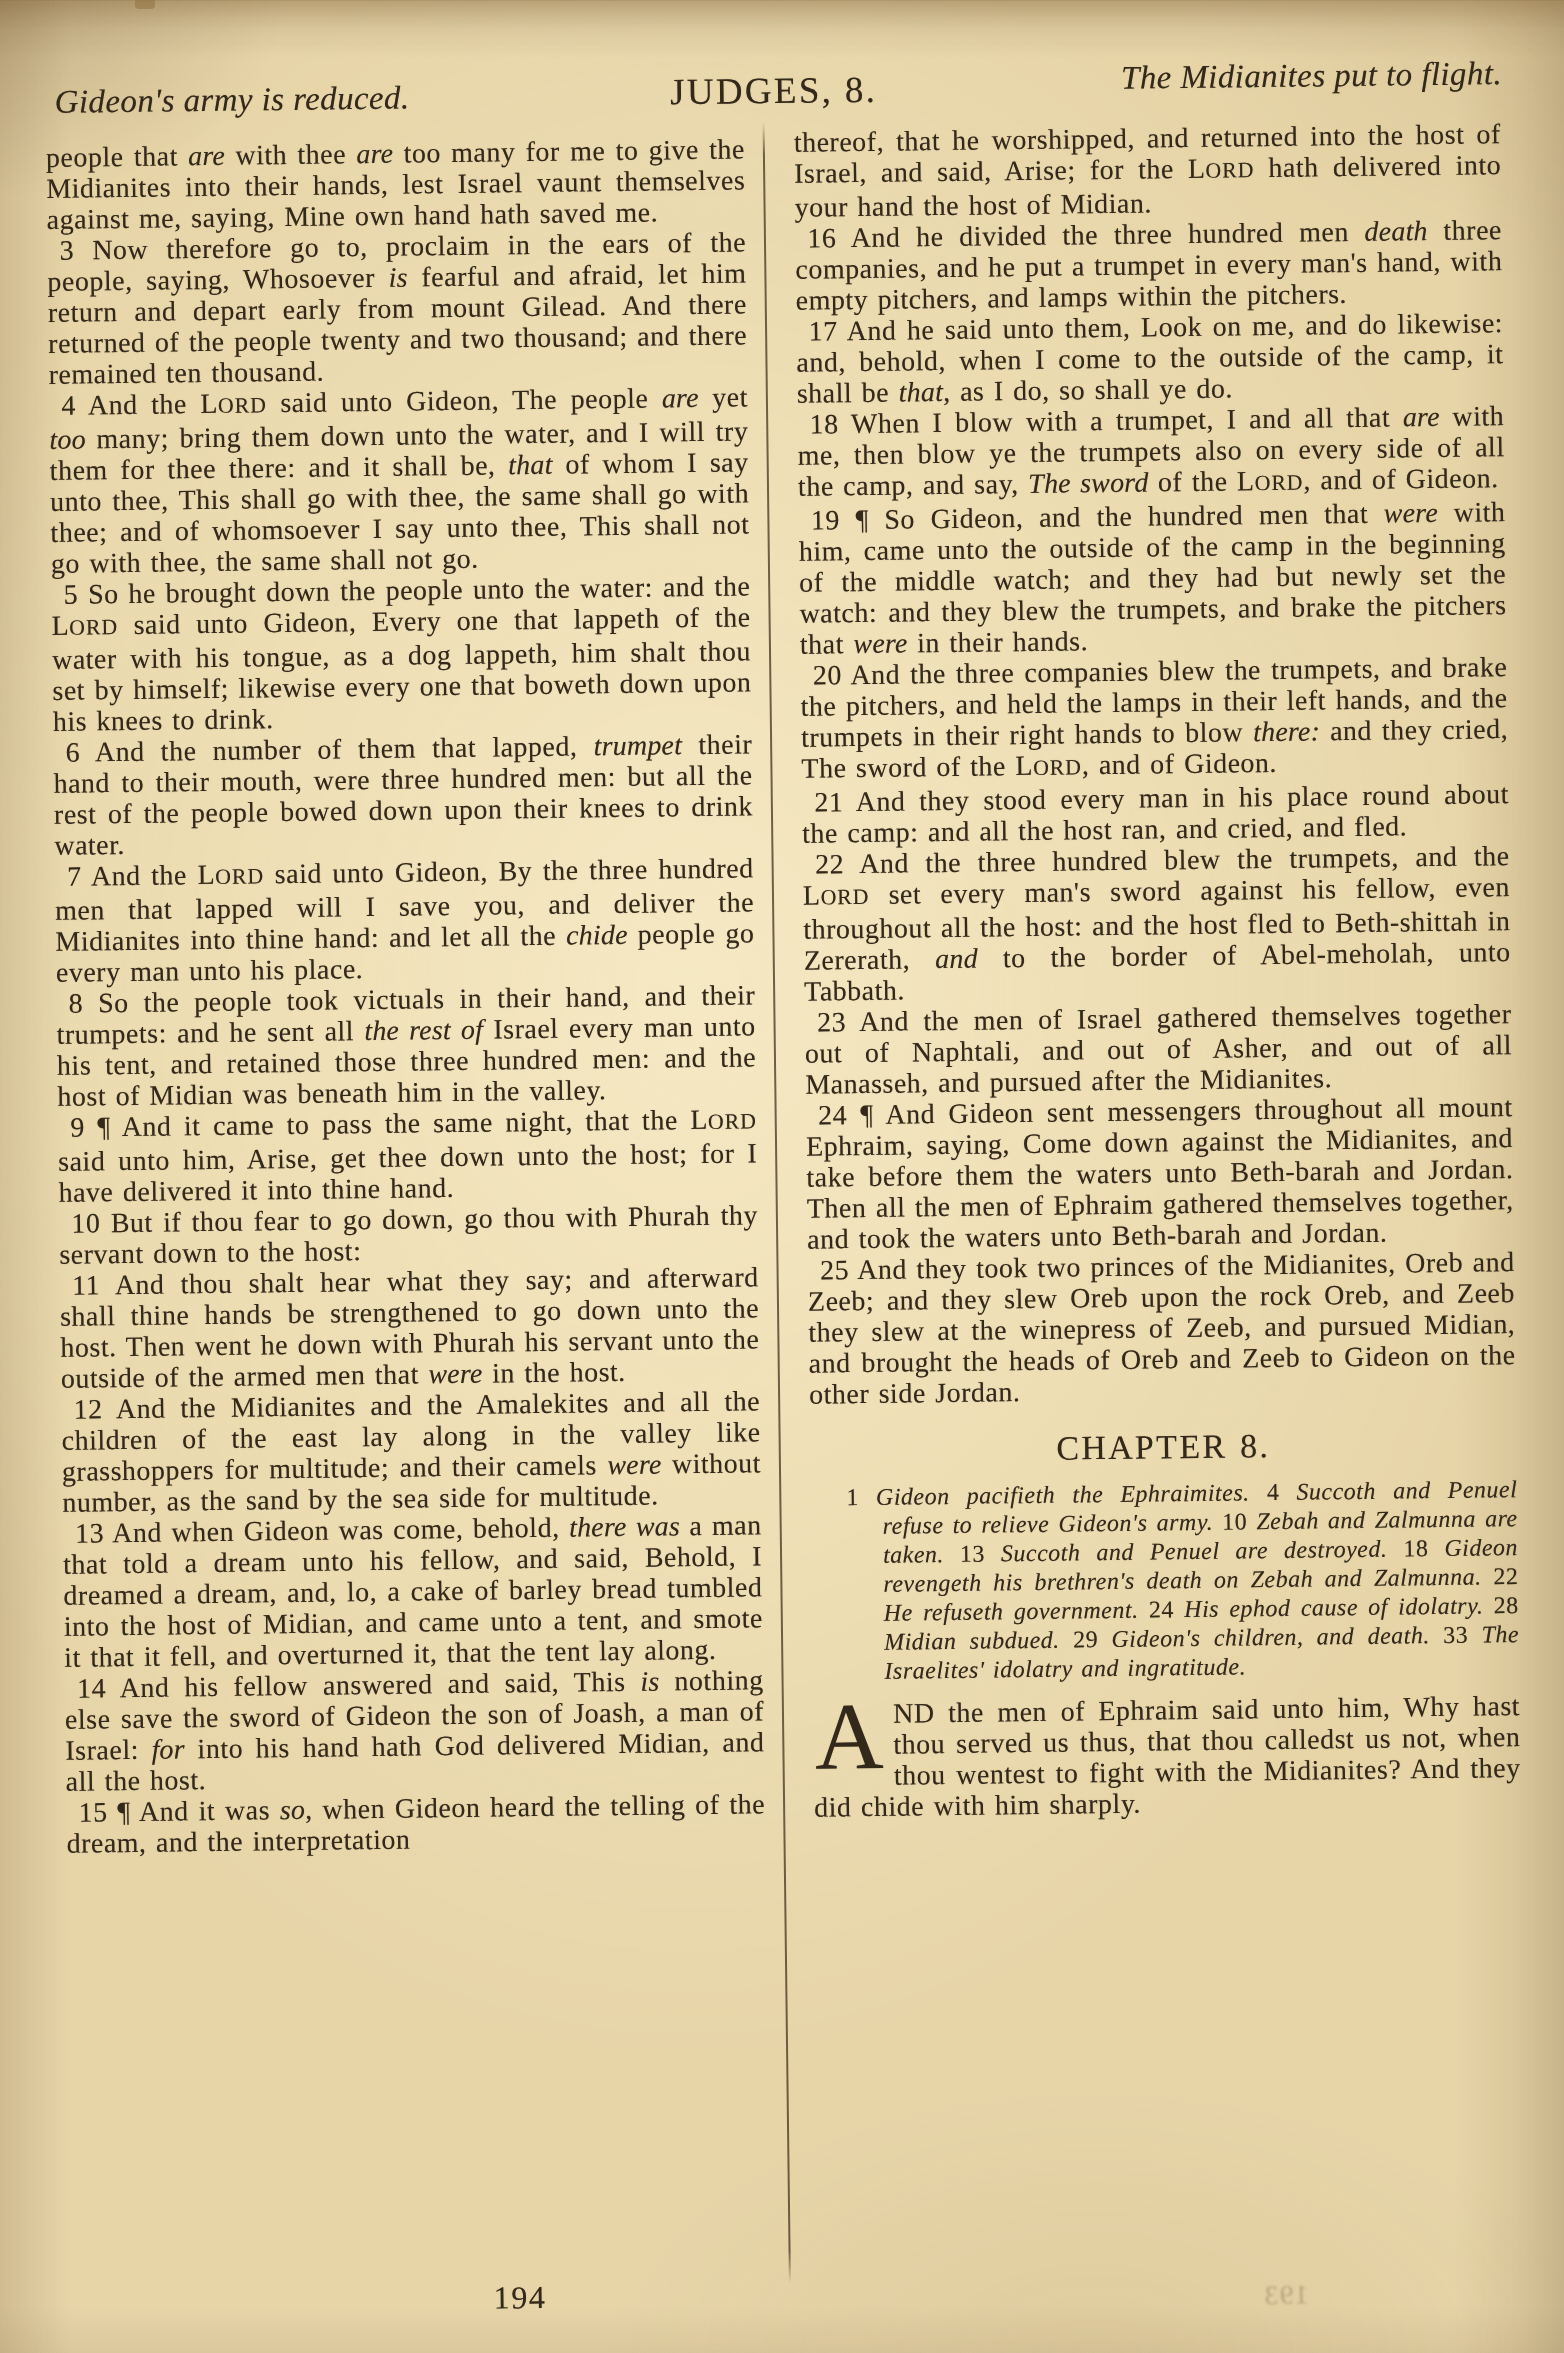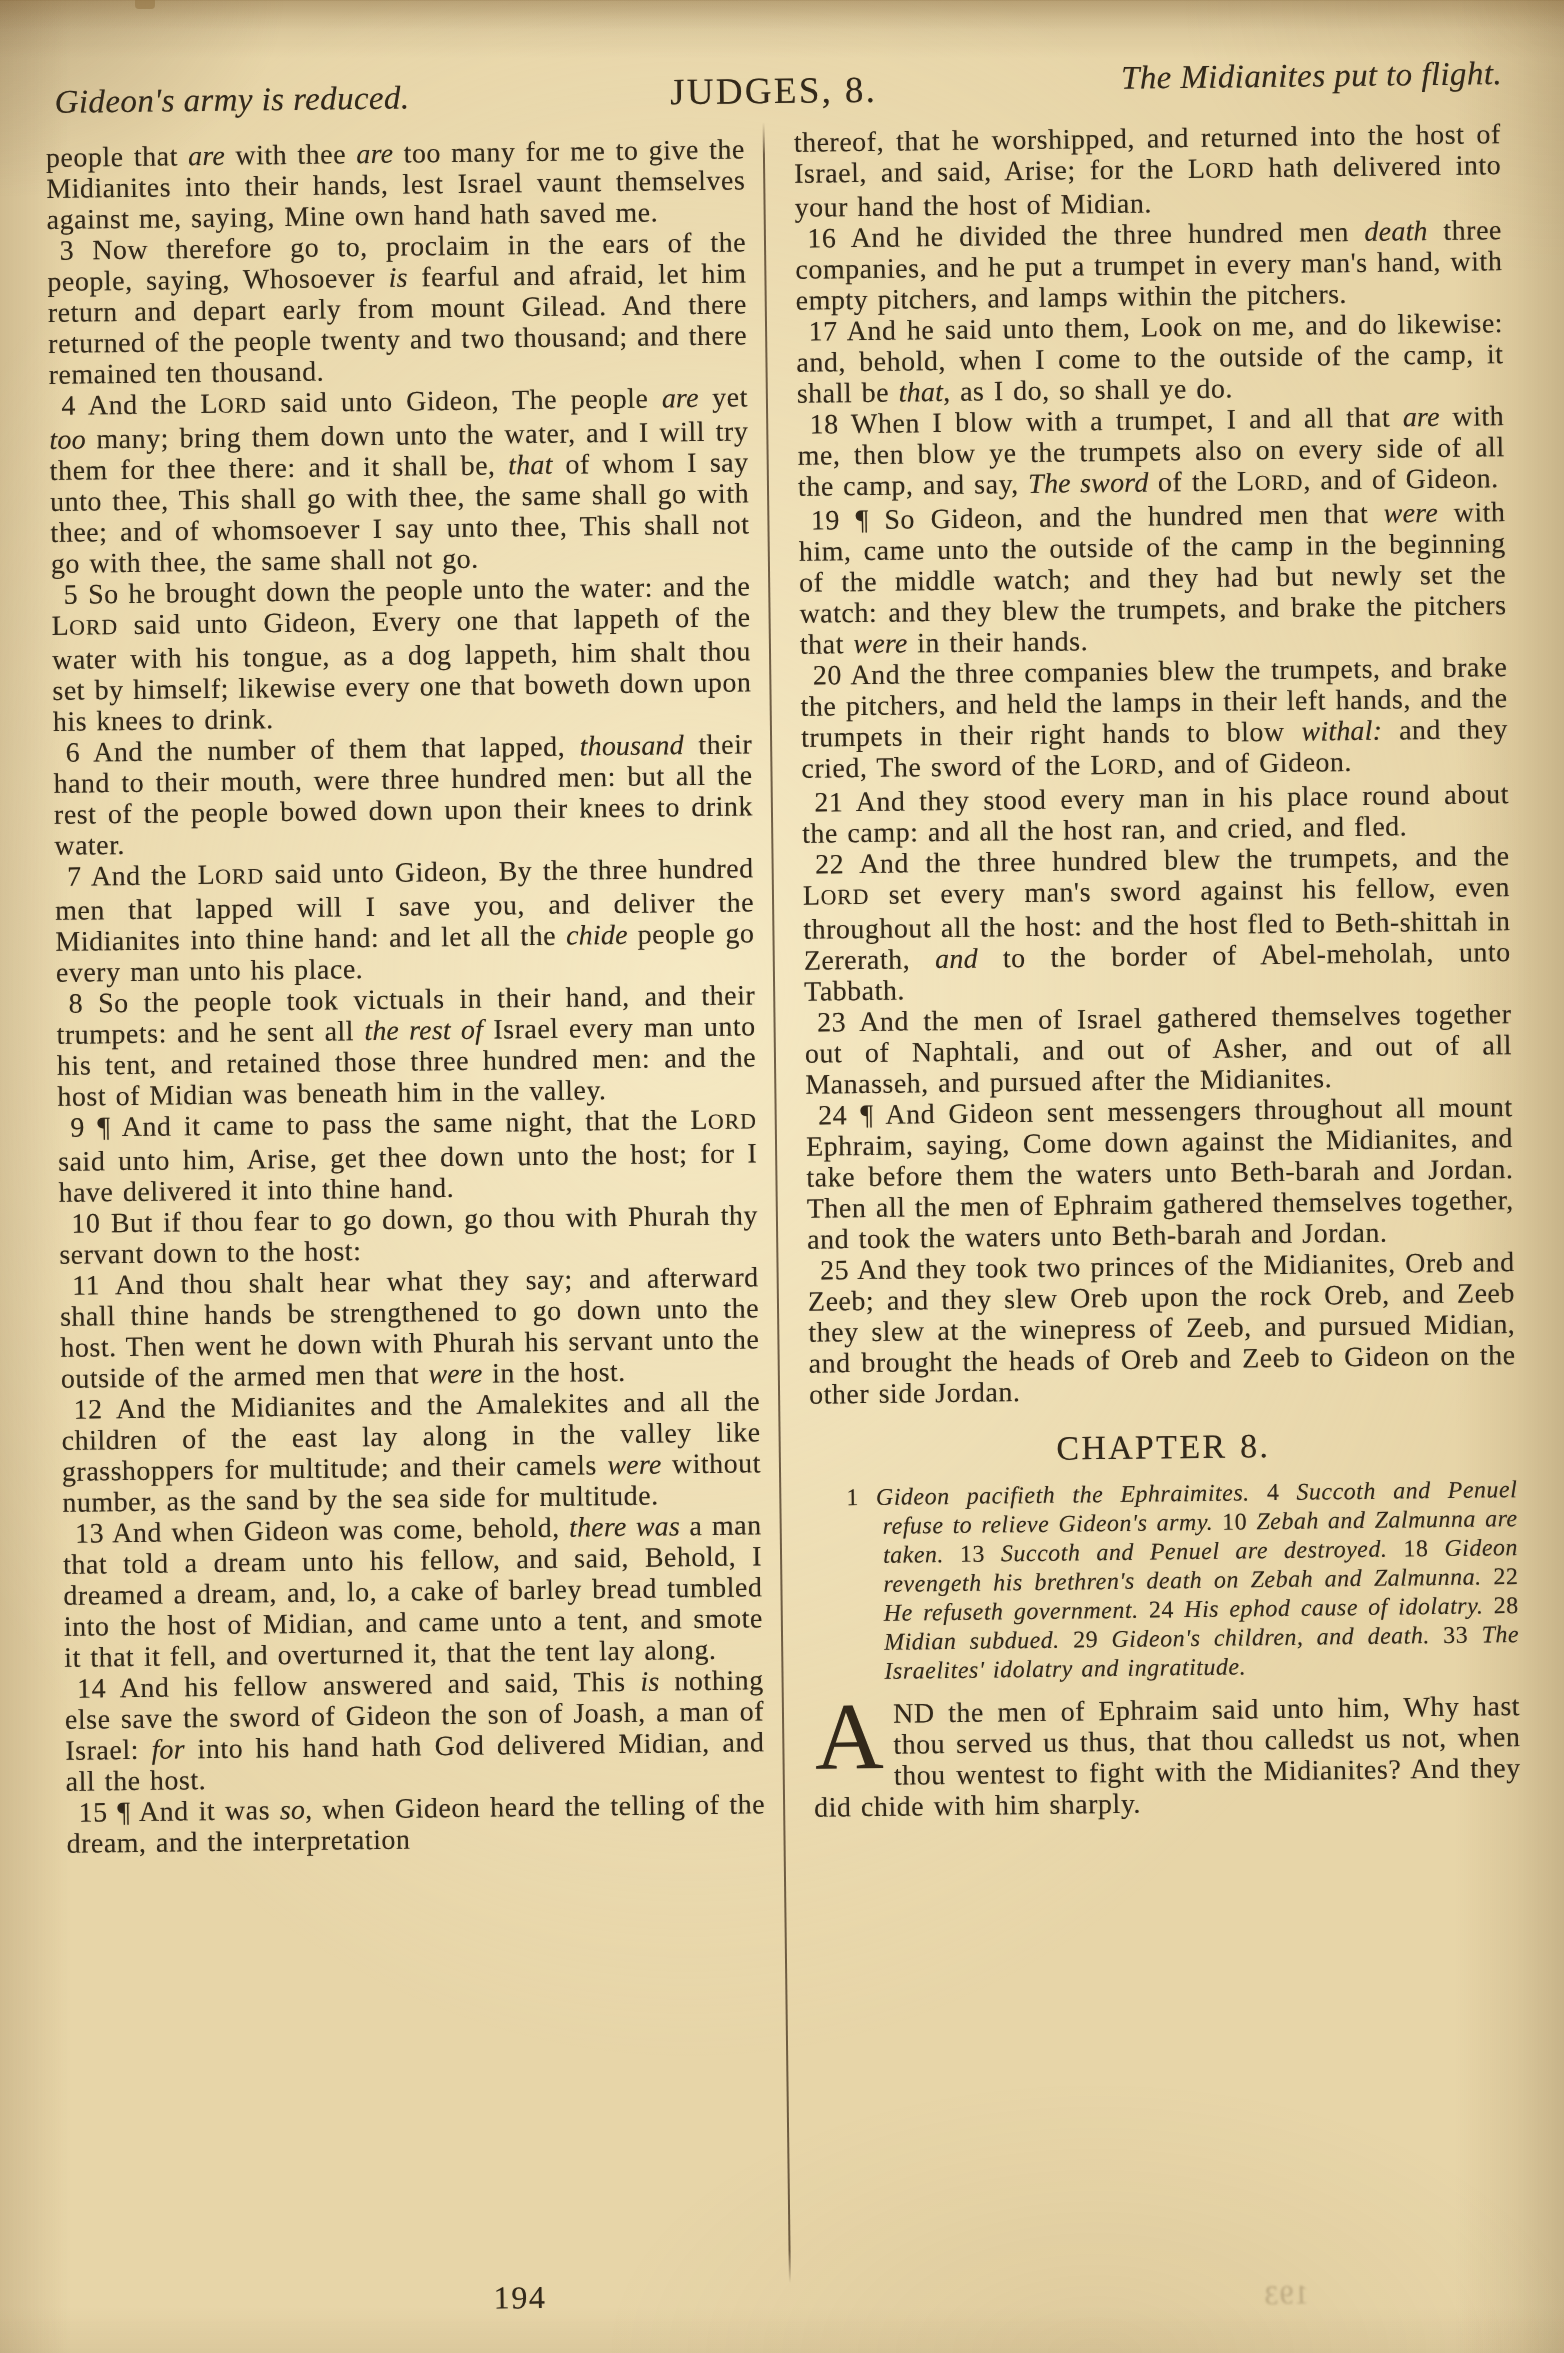--- a/index.html
+++ b/index.html
@@ -73,40 +73,40 @@
     <span class="rh-right">The Midianites put to flight.</span>
   </header>
 
   <div class="column-rule"></div>
 
   <section class="col col-left">
       <p class="verse cont">people that <i>are</i> with thee <i>are</i> too many for me to give the Midianites into their hands, lest Israel vaunt themselves against me, saying, Mine own hand hath saved me.</p>
       <p class="verse">3 Now therefore go to, proclaim in the ears of the people, saying, Whosoever <i>is</i> fearful and afraid, let him return and depart early from mount Gilead. And there returned of the people twenty and two thousand; and there remained ten thousand.</p>
       <p class="verse">4 And the <span class="lord">L<span class="ord">ORD</span></span> said unto Gideon, The people <i>are</i> yet <i>too</i> many; bring them down unto the water, and I will try them for thee there: and it shall be, <i>that</i> of whom I say unto thee, This shall go with thee, the same shall go with thee; and of whomsoever I say unto thee, This shall not go with thee, the same shall not go.</p>
       <p class="verse">5 So he brought down the people unto the water: and the <span class="lord">L<span class="ord">ORD</span></span> said unto Gideon, Every one that lappeth of the water with his tongue, as a dog lappeth, him shalt thou set by himself; likewise every one that boweth down upon his knees to drink.</p>
-      <p class="verse">6 And the number of them that lapped, <i>thousand</i> their hand to their mouth, were three hundred men: but all the rest of the people bowed down upon their knees to drink water.</p>
+      <p class="verse">6 And the number of them that lapped, <i>trumpet</i> their hand to their mouth, were three hundred men: but all the rest of the people bowed down upon their knees to drink water.</p>
       <p class="verse">7 And the <span class="lord">L<span class="ord">ORD</span></span> said unto Gideon, By the three hundred men that lapped will I save you, and deliver the Midianites into thine hand: and let all the <i>chide</i> people go every man unto his place.</p>
       <p class="verse">8 So the people took victuals in their hand, and their trumpets: and he sent all <i>the rest of</i> Israel every man unto his tent, and retained those three hundred men: and the host of Midian was beneath him in the valley.</p>
       <p class="verse">9 <span class="pilcrow">¶</span> And it came to pass the same night, that the <span class="lord">L<span class="ord">ORD</span></span> said unto him, Arise, get thee down unto the host; for I have delivered it into thine hand.</p>
       <p class="verse">10 But if thou fear to go down, go thou with Phurah thy servant down to the host:</p>
       <p class="verse">11 And thou shalt hear what they say; and afterward shall thine hands be strengthened to go down unto the host. Then went he down with Phurah his servant unto the outside of the armed men that <i>were</i> in the host.</p>
       <p class="verse">12 And the Midianites and the Amalekites and all the children of the east lay along in the valley like grasshoppers for multitude; and their camels <i>were</i> without number, as the sand by the sea side for multitude.</p>
       <p class="verse">13 And when Gideon was come, behold, <i>there was</i> a man that told a dream unto his fellow, and said, Behold, I dreamed a dream, and, lo, a cake of barley bread tumbled into the host of Midian, and came unto a tent, and smote it that it fell, and overturned it, that the tent lay along.</p>
       <p class="verse">14 And his fellow answered and said, This <i>is</i> nothing else save the sword of Gideon the son of Joash, a man of Israel: <i>for</i> into his hand hath God delivered Midian, and all the host.</p>
       <p class="verse">15 <span class="pilcrow">¶</span> And it was <i>so</i>, when Gideon heard the telling of the dream, and the interpretation</p>
     </section>
 
   <section class="col col-right">
     <div>
         <p class="verse cont">thereof, that he worshipped, and returned into the host of Israel, and said, Arise; for the <span class="lord">L<span class="ord">ORD</span></span> hath delivered into your hand the host of Midian.</p>
         <p class="verse">16 And he divided the three hundred men <i>death</i> three companies, and he put a trumpet in every man's hand, with empty pitchers, and lamps within the pitchers.</p>
         <p class="verse">17 And he said unto them, Look on me, and do likewise: and, behold, when I come to the outside of the camp, it shall be <i>that</i>, as I do, so shall ye do.</p>
         <p class="verse">18 When I blow with a trumpet, I and all that <i>are</i> with me, then blow ye the trumpets also on every side of all the camp, and say, <i>The sword</i> of the <span class="lord">L<span class="ord">ORD</span></span>, and of Gideon.</p>
         <p class="verse">19 <span class="pilcrow">¶</span> So Gideon, and the hundred men that <i>were</i> with him, came unto the outside of the camp in the beginning of the middle watch; and they had but newly set the watch: and they blew the trumpets, and brake the pitchers that <i>were</i> in their hands.</p>
-        <p class="verse">20 And the three companies blew the trumpets, and brake the pitchers, and held the lamps in their left hands, and the trumpets in their right hands to blow <i>withal:</i> and they cried, The sword of the <span class="lord">L<span class="ord">ORD</span></span>, and of Gideon.</p>
+        <p class="verse">20 And the three companies blew the trumpets, and brake the pitchers, and held the lamps in their left hands, and the trumpets in their right hands to blow <i>there:</i> and they cried, The sword of the <span class="lord">L<span class="ord">ORD</span></span>, and of Gideon.</p>
         <p class="verse">21 And they stood every man in his place round about the camp: and all the host ran, and cried, and fled.</p>
         <p class="verse">22 And the three hundred blew the trumpets, and the <span class="lord">L<span class="ord">ORD</span></span> set every man's sword against his fellow, even throughout all the host: and the host fled to Beth-shittah in Zererath, <i>and</i> to the border of Abel-meholah, unto Tabbath.</p>
         <p class="verse">23 And the men of Israel gathered themselves together out of Naphtali, and out of Asher, and out of all Manasseh, and pursued after the Midianites.</p>
         <p class="verse">24 <span class="pilcrow">¶</span> And Gideon sent messengers throughout all mount Ephraim, saying, Come down against the Midianites, and take before them the waters unto Beth-barah and Jordan. Then all the men of Ephraim gathered themselves together, and took the waters unto Beth-barah and Jordan.</p>
         <p class="verse">25 And they took two princes of the Midianites, Oreb and Zeeb; and they slew Oreb upon the rock Oreb, and Zeeb they slew at the winepress of Zeeb, and pursued Midian, and brought the heads of Oreb and Zeeb to Gideon on the other side Jordan.</p>
       </div>
 
     <h2 class="chapter-heading">CHAPTER 8.</h2>
 
     <p class="summary"><span class="s-num">1 </span><span class="s-txt">Gideon pacifieth the Ephraimites.</span><span class="s-num"> 4 </span><span class="s-txt">Succoth and Penuel refuse to relieve Gideon's army.</span><span class="s-num"> 10 </span><span class="s-txt">Zebah and Zalmunna are taken.</span><span class="s-num"> 13 </span><span class="s-txt">Succoth and Penuel are destroyed.</span><span class="s-num"> 18 </span><span class="s-txt">Gideon revengeth his brethren's death on Zebah and Zalmunna.</span><span class="s-num"> 22 </span><span class="s-txt">He refuseth government.</span><span class="s-num"> 24 </span><span class="s-txt">His ephod cause of idolatry.</span><span class="s-num"> 28 </span><span class="s-txt">Midian subdued.</span><span class="s-num"> 29 </span><span class="s-txt">Gideon's children, and death.</span><span class="s-num"> 33 </span><span class="s-txt">The Israelites' idolatry and ingratitude.</span></p>

